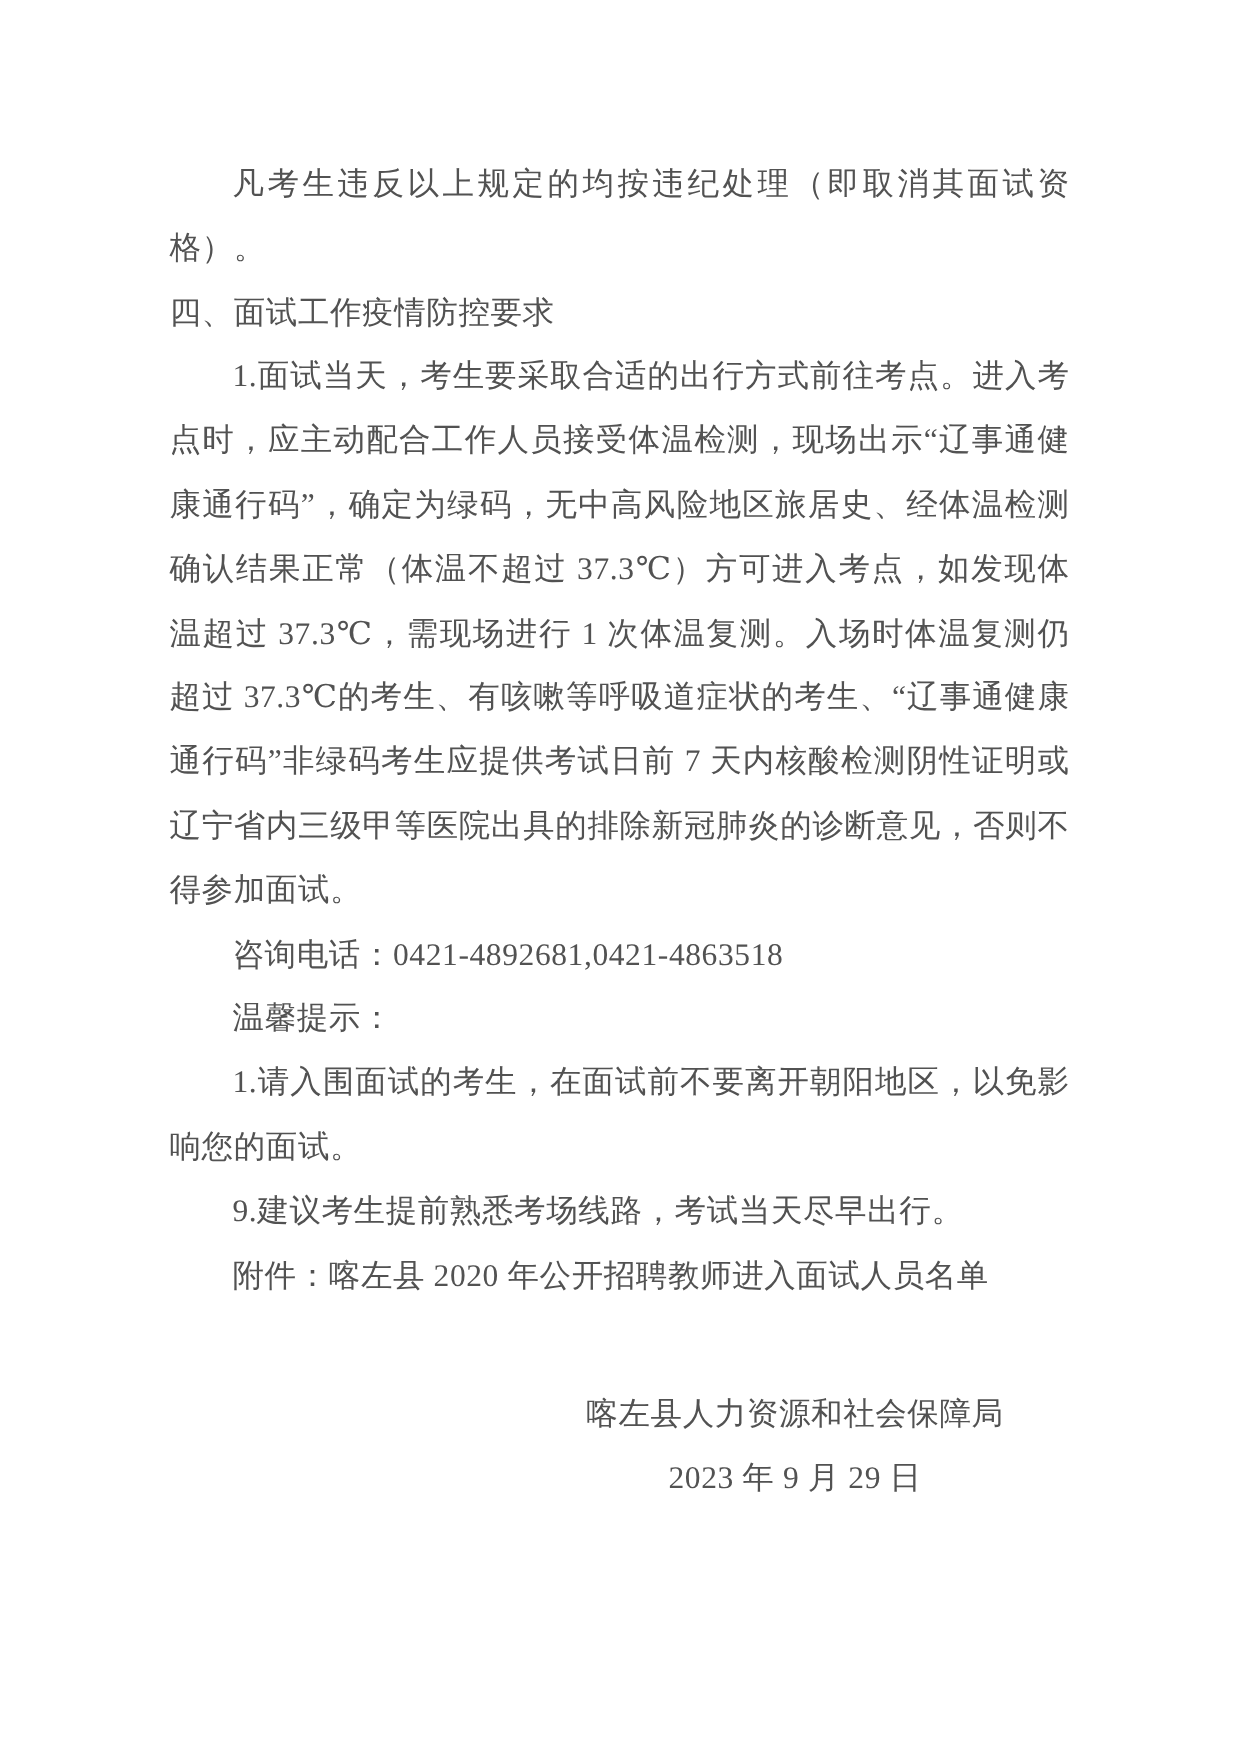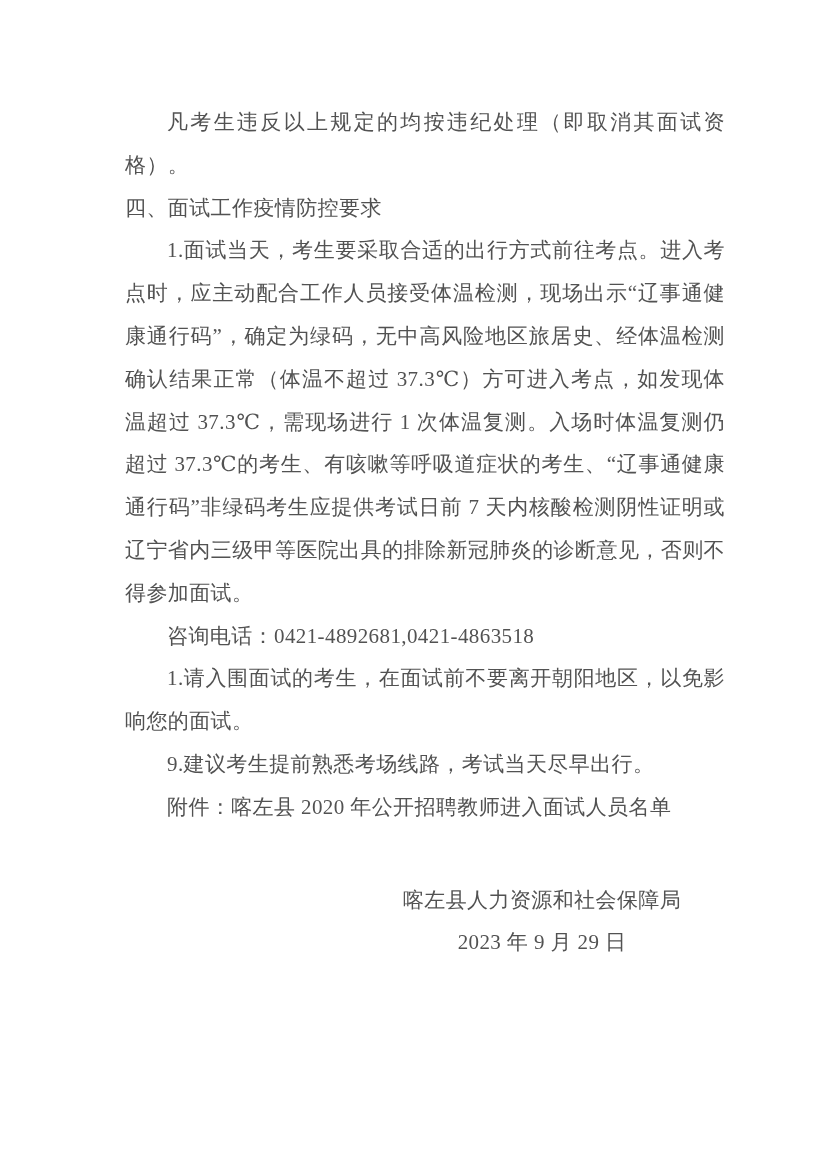--- a/index.html
+++ b/index.html
@@ -7,21 +7,20 @@
     padding: 0;
     background: #ffffff;
   }
   .page {
     position: relative;
     width: 804px;
     height: 1169px;
     background: #ffffff;
     overflow: hidden;
     box-sizing: border-box;
-    margin-left: 12px;
   }
   .content {
     box-sizing: border-box;
     width: 827px;
     padding: 101px 114px 0 113px;
     font-family: "Liberation Serif", "DejaVu Serif", serif;
     font-size: 21px;
     line-height: 42.8px;
     color: #525252;
     letter-spacing: 0.4px;
@@ -47,20 +46,21 @@
 </style>
 </head>
 <body>
 
 <div class="page">
   <div class="content">
     <p class="para">凡考生违反以上规定的均按违纪处理（即取消其面试资格）。</p>
     <p class="para heading">四、面试工作疫情防控要求</p>
     <p class="para">1.面试当天，考生要采取合适的出行方式前往考点。进入考点时，应主动配合工作人员接受体温检测，现场出示“辽事通健康通行码”，确定为绿码，无中高风险地区旅居史、经体温检测确认结果正常（体温不超过 37.3℃）方可进入考点，如发现体温超过 37.3℃，需现场进行 1 次体温复测。入场时体温复测仍超过 37.3℃的考生、有咳嗽等呼吸道症状的考生、“辽事通健康通行码”非绿码考生应提供考试日前 7 天内核酸检测阴性证明或辽宁省内三级甲等医院出具的排除新冠肺炎的诊断意见，否则不得参加面试。</p>
     <p class="para">咨询电话：0421-4892681,0421-4863518</p>
+    <p class="para">温馨提示：</p>
     <p class="para">1.请入围面试的考生，在面试前不要离开朝阳地区，以免影响您的面试。</p>
     <p class="para">9.建议考生提前熟悉考场线路，考试当天尽早出行。</p>
     <p class="para">附件：喀左县 2020 年公开招聘教师进入面试人员名单</p>
     <div class="signature">
       <p>喀左县人力资源和社会保障局</p>
       <p>2023 年 9 月 29 日</p>
     </div>
   </div>
 </div>
 

